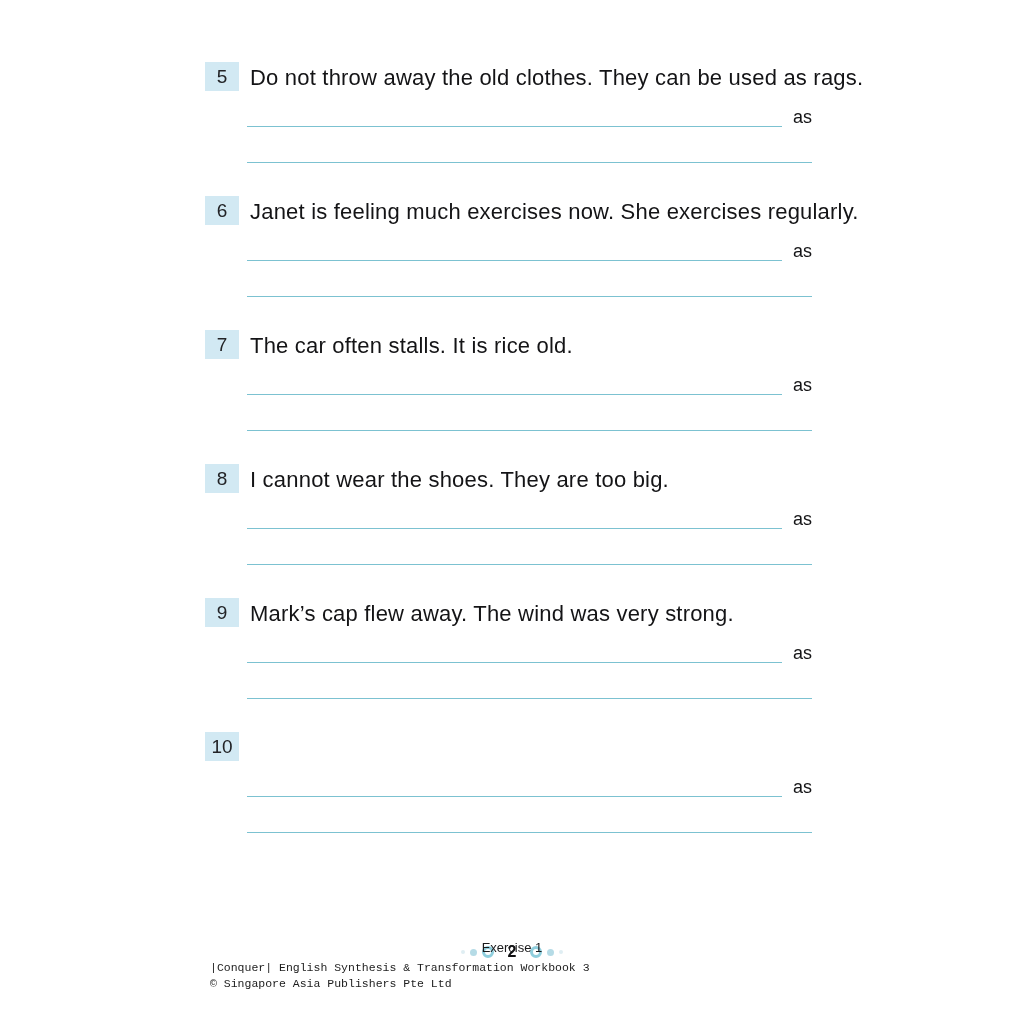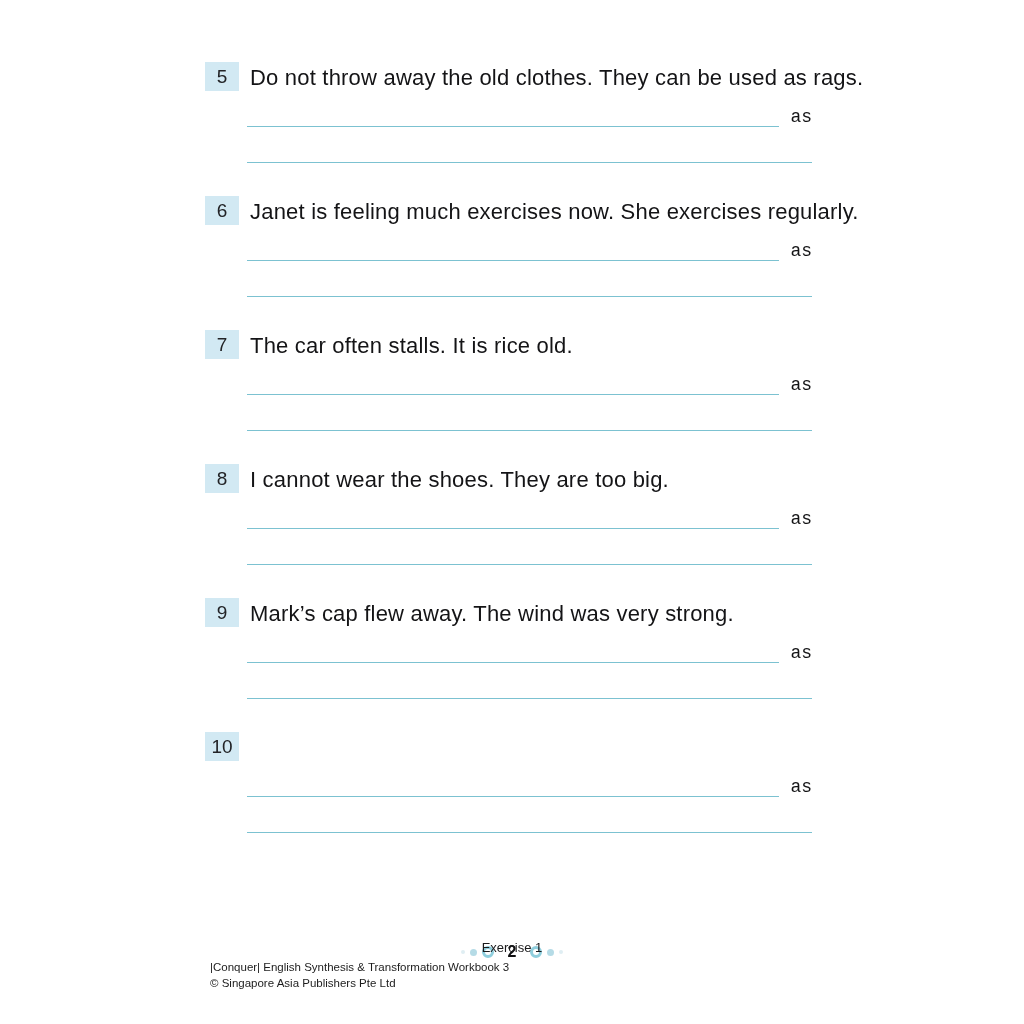--- a/index.html
+++ b/index.html
@@ -60,21 +60,20 @@
   .blank {
     flex: 1;
     height: 100%;
     border-bottom: 1.5px solid #7cc2d1;
   }
   .suffix {
     font-size: 18px;
     line-height: 20px;
     margin-left: 11px;
     color: #141416;
-    font-family: Liberation Mono, monospace;
   }
   
   .pageno-row {
     position: absolute;
     left: 0;
     right: 0;
     top: 944px;
     display: flex;
     justify-content: center;
     align-items: center;
@@ -110,21 +109,21 @@
     right: 0;
     top: 940px;
     text-align: center;
     font-size: 13px;
     color: #1a1a1c;
   }
   .footer-left {
     position: absolute;
     left: 210px;
     top: 960px;
-    font-family: Liberation Sans, sans-serif;
+    font-family: Liberation Mono, monospace;
     font-size: 11.5px;
     line-height: 15.5px;
     color: #1c1c1c;
   }
 </style>
 </head>
 <body>
 
 <div class="page">
   <div class="content">

